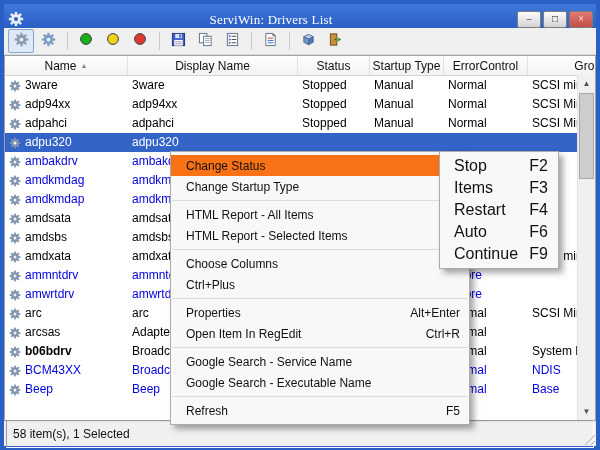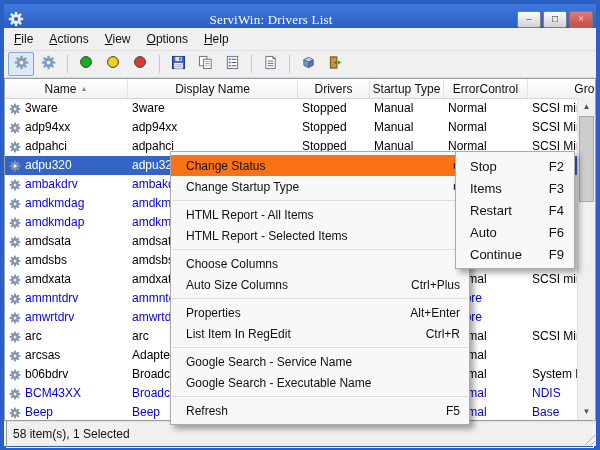--- a/index.html
+++ b/index.html
@@ -71,23 +71,23 @@
 
   
   .ctxmenu{position:absolute;left:166px;top:147px;width:298px;background:#f8f8f8;
     border:1px solid #ababab;box-shadow:4px 4px 6px rgba(0,0,0,.35);padding:3px 0;
     z-index:10;font-size:12px;color:#111;}
   .ctx-item{height:21px;display:flex;align-items:center;justify-content:space-between;
     padding:0 9px 0 15px;}
   .ctx-item.hl{background:#f97316;}
   .ctx-sep{height:1px;background:#dcdcdc;margin:3px 1px;}
   .ctx-arrow{font-size:8px;color:#222;}
-  .submenu{position:absolute;left:451px;top:147px;width:118px;background:#f8f8f8;
+  .submenu{position:absolute;left:435px;top:147px;width:118px;background:#f8f8f8;
     border:1px solid #ababab;box-shadow:4px 4px 6px rgba(0,0,0,.35);padding:3px 0;
-    z-index:11;font-size:13px;color:#111;}
+    z-index:11;font-size:16px;color:#111;}
   .sub-item{height:22px;display:flex;align-items:center;justify-content:space-between;
     padding:0 10px 0 14px;}
 </style>
 </head>
 <body>
 
 <div class="window">
 
   <div class="titlebar">
     <span class="appicon">
@@ -105,27 +105,20 @@
       </svg>
     </span>
     <span class="title">ServiWin: Drivers List</span>
     <span class="winbtns">
       <span class="wbtn">–</span>
       <span class="wbtn">□</span>
       <span class="wbtn close">×</span>
     </span>
   </div>
 
-  <div class="menubar">
-      <div class="menu-item"><u>F</u>ile</div>
-      <div class="menu-item"><u>A</u>ctions</div>
-      <div class="menu-item"><u>V</u>iew</div>
-      <div class="menu-item"><u>O</u>ptions</div>
-      <div class="menu-item"><u>H</u>elp</div>
-    </div>
 
   <div class="toolbar">
       <div class="tb-btn active">
         <span><svg width="15" height="15" viewBox="0 0 16 16">
             <g fill="#8d9cb0">
               <rect x="6.8" y="0.8" width="2.4" height="14.4"></rect>
               <rect x="0.8" y="6.8" width="14.4" height="2.4"></rect>
               <g transform="rotate(45 8 8)">
                 <rect x="6.8" y="0.8" width="2.4" height="14.4"></rect>
                 <rect x="0.8" y="6.8" width="14.4" height="2.4"></rect>
@@ -226,21 +219,21 @@
   <div class="listview">
     <div class="lheader">
         <div class="hcell" style="width: 123px; flex: 0 0 123px;">
           <span>Name</span>
           <span class="sortg">▲</span>
         </div>
         <div class="hcell" style="width: 170px; flex: 0 0 170px;">
           <span>Display Name</span>
         </div>
         <div class="hcell" style="width: 72px; flex: 0 0 72px;">
-          <span>Drivers</span>
+          <span>Status</span>
         </div>
         <div class="hcell" style="width: 74px; flex: 0 0 74px;">
           <span>Startup Type</span>
         </div>
         <div class="hcell" style="width: 84px; flex: 0 0 84px;">
           <span>ErrorControl</span>
         </div>
         <div class="hcell" style="width: 127px; flex: 0 0 127px;">
           <span>Group</span>
         </div>
@@ -576,21 +569,21 @@
             </span>
             <span>arcsas</span>
           </div>
           <div class="c" style="width: 170px;">Adaptec SAS/SATA-II RAID Storport's Miniport Driver</div>
           <div class="c" style="width: 72px;"></div>
           <div class="c" style="width: 74px;"></div>
           <div class="c" style="width: 84px;">Normal</div>
           <div class="c" style="width: 127px;"></div>
         </div>
         <div class="row">
-          <div class="c name-c" style="width: 123px;">
+          <div class="c name-c" style="width: 123px; font-weight: bold;">
             <span class="ric">
               <svg width="12" height="12" viewBox="0 0 16 16">
                 <g fill="#7f93ad">
                   <rect x="6.8" y="0.8" width="2.4" height="14.4"></rect>
                   <rect x="0.8" y="6.8" width="14.4" height="2.4"></rect>
                   <g transform="rotate(45 8 8)">
                     <rect x="6.8" y="0.8" width="2.4" height="14.4"></rect>
                     <rect x="0.8" y="6.8" width="14.4" height="2.4"></rect>
                   </g>
                   <circle cx="8" cy="8" r="5"></circle>
@@ -686,30 +679,29 @@
       <div class="ctx-item">
         <span>HTML Report - Selected Items</span>
         <span></span>
       </div>
       <div class="ctx-sep"></div>
       <div class="ctx-item">
         <span>Choose Columns</span>
         <span></span>
       </div>
       <div class="ctx-item">
-        <span>Auto Size Columns</span>
         <span>Ctrl+Plus</span>
       </div>
       <div class="ctx-sep"></div>
       <div class="ctx-item">
         <span>Properties</span>
         <span>Alt+Enter</span>
       </div>
       <div class="ctx-item">
-        <span>List Item In RegEdit</span>
+        <span>Open Item In RegEdit</span>
         <span>Ctrl+R</span>
       </div>
       <div class="ctx-sep"></div>
       <div class="ctx-item">
         <span>Google Search - Service Name</span>
         <span></span>
       </div>
       <div class="ctx-item">
         <span>Google Search - Executable Name</span>
         <span></span>

